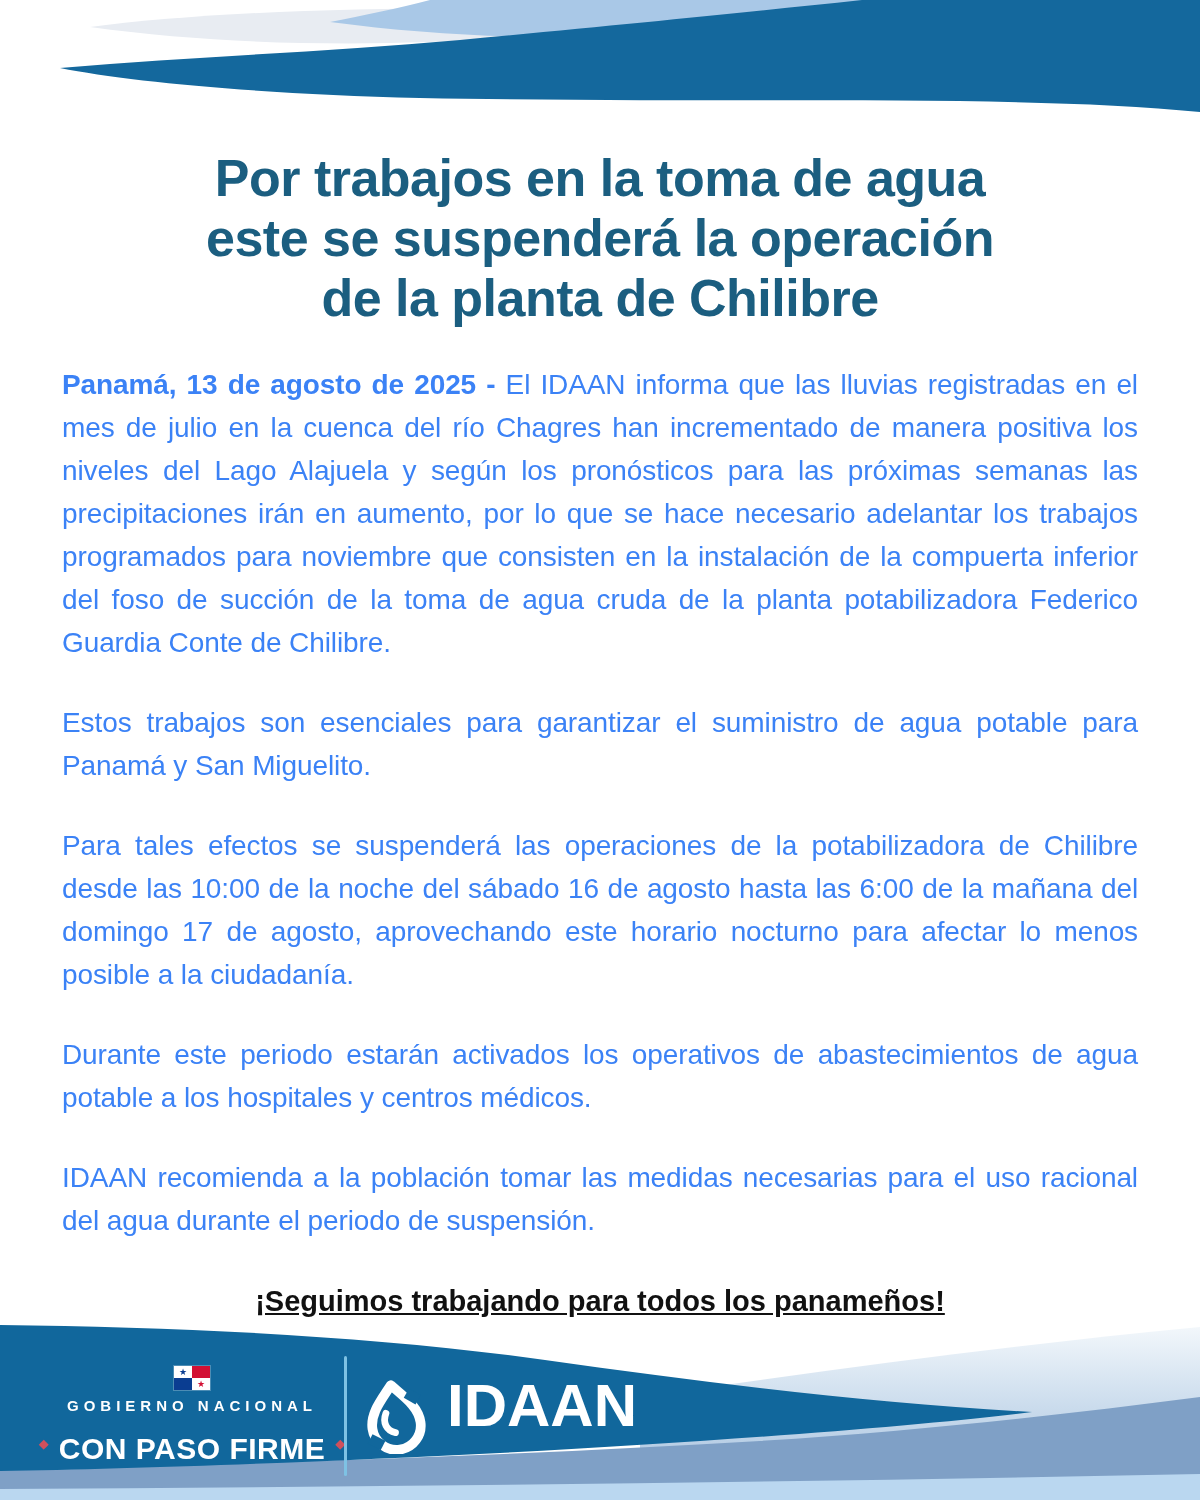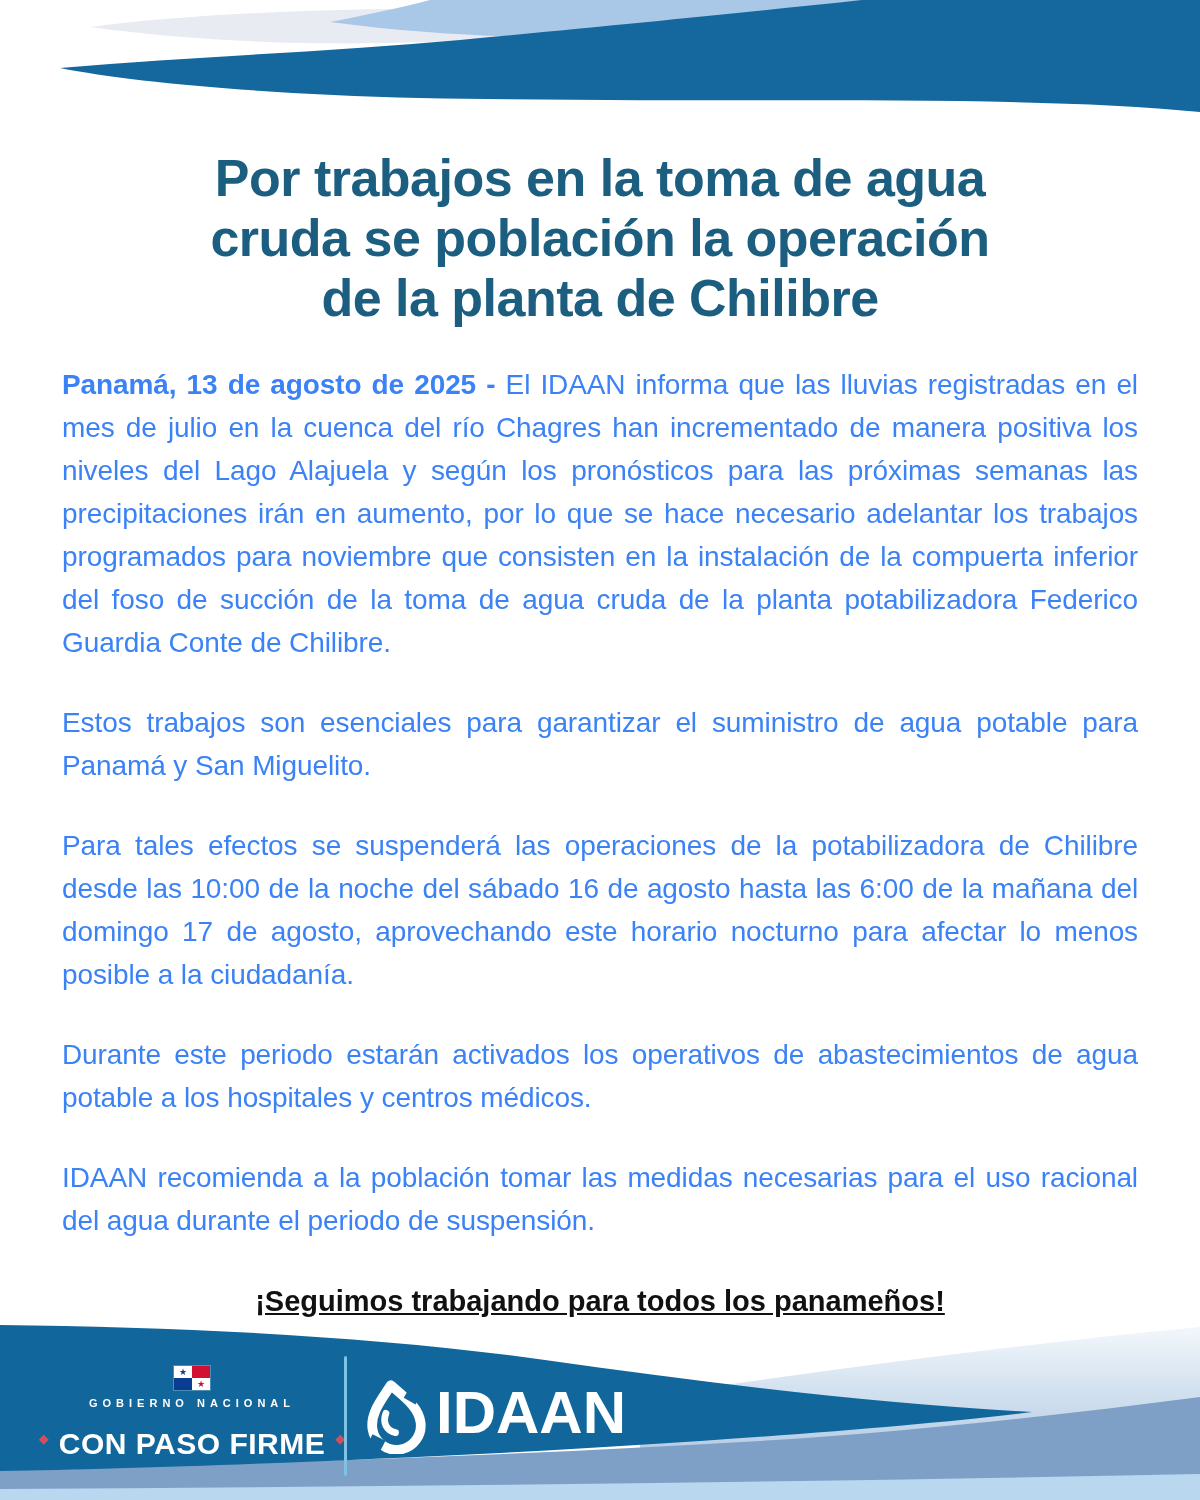--- a/index.html
+++ b/index.html
@@ -55,58 +55,58 @@
     width:36px;height:24px;margin:0 auto 7px auto;
     display:grid;grid-template-columns:1fr 1fr;grid-template-rows:1fr 1fr;
     box-shadow:0 0 0 1px rgba(255,255,255,0.25);
   }
   .flag .q{position:relative;display:flex;align-items:center;justify-content:center;font-size:9px;line-height:1;}
   .q-tl{background:#ffffff;color:#0A3D91;}
   .q-tr{background:#D21034;}
   .q-bl{background:#0A3D91;}
   .q-br{background:#ffffff;color:#D21034;}
   .gov-line1{
-    font-size:11px;font-weight:bold;letter-spacing:5px;
+    font-size:15px;font-weight:bold;letter-spacing:5px;
     white-space:nowrap;margin-bottom:6px;
   }
   .gov-line2{
     display:flex;align-items:center;justify-content:center;gap:10px;
     white-space:nowrap;
   }
   .gov-line2 .txt{font-size:30px;font-weight:bold;letter-spacing:0.5px;margin-top:12px;}
   .diamond{font-size:13px;color:#D0505C;line-height:1;}
   .divider{
     position:absolute;left:344px;top:1356px;
     width:3px;height:120px;border-radius:2px;
     background:#7EC2E4;
   }
   .idaan-block{
     position:absolute;left:362px;top:1376px;
-    display:flex;align-items:center;gap:8px;
+    display:flex;align-items:flex-start;gap:19px;
   }
   .idaan-text{
     color:#ffffff;font-weight:bold;font-size:60px;letter-spacing:0px;
     line-height:1;padding-bottom:4px;
   }
 </style>
 </head>
 <body>
 
 <div class="page">
 
   <svg id="header-wave" class="wave-svg" width="1200" height="330" viewBox="0 0 1200 330" aria-hidden="true">
     <path d="M 90,27 C 300,56 530,43 748,16 C 520,3 250,6 90,27 Z" fill="#E8ECF2"></path>
     <path d="M 330,22 C 520,47 700,41 880,0 L 430,0 C 400,8 360,16 330,22 Z" fill="#A9C8E7"></path>
     <path d="M 60,68 C 200,56 330,52 460,40 C 620,25 740,13 862,0 L 1200,0 L 1200,112 C 1020,94 760,104 420,98 C 260,94 130,82 60,68 Z" fill="#14689D"></path>
   </svg>
 
   <div class="content">
     <h1 class="title">
       <span>Por trabajos en la toma de agua</span>
-      <span>cruda se población la operación</span>
+      <span>este se suspenderá la operación</span>
       <span>de la planta de Chilibre</span>
     </h1>
 
     <p class="para"><b>Panamá, 13 de agosto de 2025 - </b><span>El IDAAN informa que las lluvias registradas en el mes de julio en la cuenca del río Chagres han incrementado de manera positiva los niveles del Lago Alajuela y según los pronósticos para las próximas semanas las precipitaciones irán en aumento, por lo que se hace necesario adelantar los trabajos programados para noviembre que consisten en la instalación de la compuerta inferior del foso de succión de la toma de agua cruda de la planta potabilizadora Federico Guardia Conte de Chilibre.</span></p>
 
     <p class="para"><span>Estos trabajos son esenciales para garantizar el suministro de agua potable para Panamá y San Miguelito.</span></p>
 
     <p class="para"><span>Para tales efectos se suspenderá las operaciones de la potabilizadora de Chilibre desde las 10:00 de la noche del sábado 16 de agosto hasta las 6:00 de la mañana del domingo 17 de agosto, aprovechando este horario nocturno para afectar lo menos posible a la ciudadanía.</span></p>
 
     <p class="para"><span>Durante este periodo estarán activados los operativos de abastecimientos de agua potable a los hospitales y centros médicos.</span></p>

